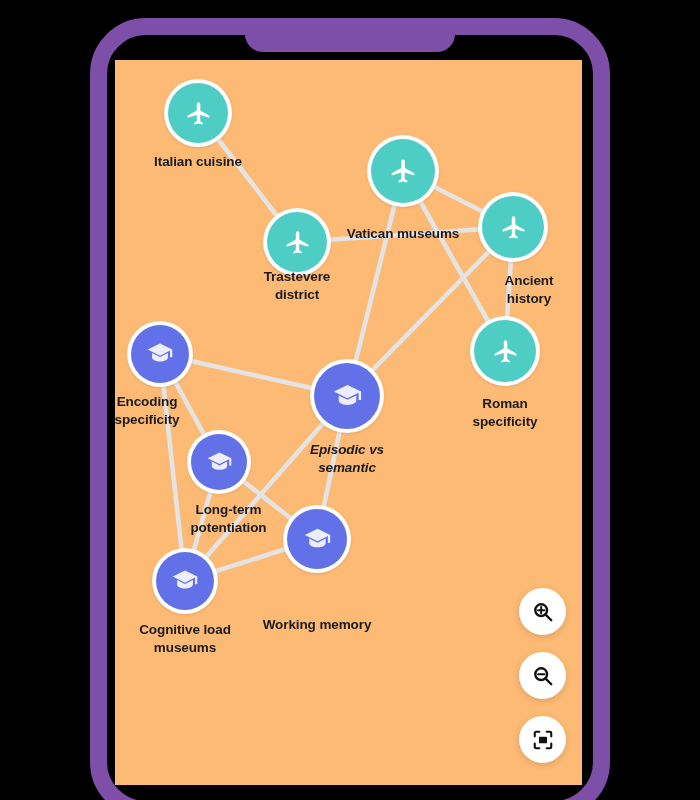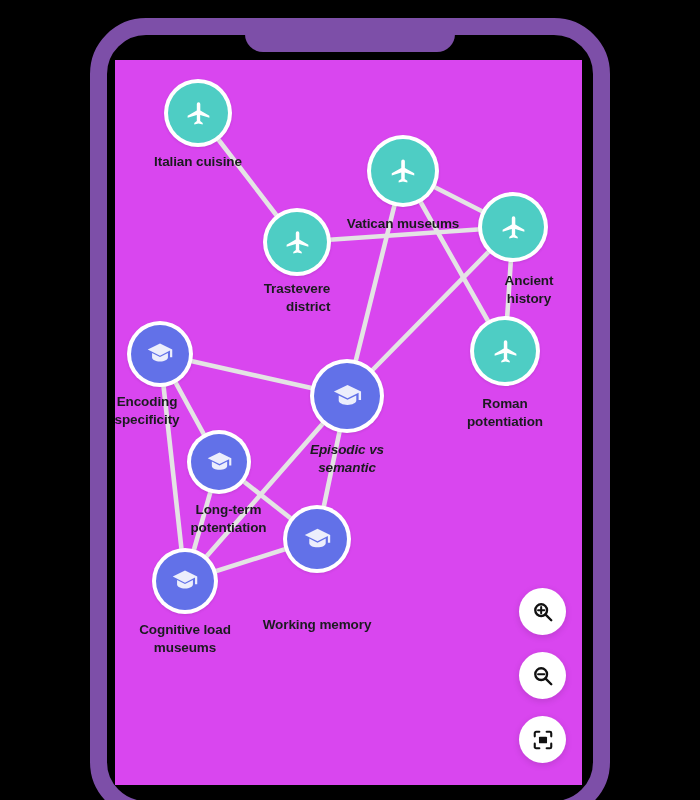--- a/index.html
+++ b/index.html
@@ -29,21 +29,21 @@
     border-bottom-left-radius:18px;
     border-bottom-right-radius:18px;
     z-index:3;
   }
 
   
   #phone-screen{
     position:absolute;
     left:115px; top:60px;
     width:467px; height:725px;
-    background:#d946ef;
+    background:#fdba74;
     overflow:hidden;
     z-index:2;
   }
 
   
   #graph-canvas{
     position:absolute;
     left:0; top:0;
     width:467px; height:725px;
   }
@@ -141,46 +141,46 @@
           </div>
         </div>
         <div class="node-label" style="left: 83px; top: 93px;">Italian cuisine</div>
         <div class="graph-node" style="left: 288px; top: 111px; width: 72px; height: 72px;">
           <div class="node-disc" style="width: 64px; height: 64px; background: rgb(78, 205, 196);">
             <svg class="node-icon" viewBox="0 0 24 24" width="30" height="30">
               <path fill="#ffffff" d="M21 15.5v-1.7l-7.5-4.3V4.2a1.45 1.45 0 0 0-2.9 0v5.3L3 13.8v1.7l7.6-2.3v5.1l-2.1 1.5v1.4l3.5-.9 3.5.9v-1.4l-2.1-1.5v-5.1z"></path>
             </svg>
           </div>
         </div>
-        <div class="node-label" style="left: 288px; top: 155px;">Vatican museums</div>
+        <div class="node-label" style="left: 288px; top: 165px;">Vatican museums</div>
         <div class="graph-node" style="left: 398px; top: 167px; width: 70px; height: 70px;">
           <div class="node-disc" style="width: 62px; height: 62px; background: rgb(78, 205, 196);">
             <svg class="node-icon" viewBox="0 0 24 24" width="29" height="29">
               <path fill="#ffffff" d="M21 15.5v-1.7l-7.5-4.3V4.2a1.45 1.45 0 0 0-2.9 0v5.3L3 13.8v1.7l7.6-2.3v5.1l-2.1 1.5v1.4l3.5-.9 3.5.9v-1.4l-2.1-1.5v-5.1z"></path>
             </svg>
           </div>
         </div>
         <div class="node-label" style="left: 414px; top: 212px;">Ancient history</div>
         <div class="graph-node" style="left: 182px; top: 182px; width: 68px; height: 68px;">
           <div class="node-disc" style="width: 60px; height: 60px; background: rgb(78, 205, 196);">
             <svg class="node-icon" viewBox="0 0 24 24" width="29" height="29">
               <path fill="#ffffff" d="M21 15.5v-1.7l-7.5-4.3V4.2a1.45 1.45 0 0 0-2.9 0v5.3L3 13.8v1.7l7.6-2.3v5.1l-2.1 1.5v1.4l3.5-.9 3.5.9v-1.4l-2.1-1.5v-5.1z"></path>
             </svg>
           </div>
         </div>
-        <div class="node-label" style="left: 182px; top: 220px; text-align: right;">Trastevere
+        <div class="node-label" style="left: 182px; top: 208px;">Trastevere
 district</div>
         <div class="graph-node" style="left: 390px; top: 291px; width: 70px; height: 70px;">
           <div class="node-disc" style="width: 62px; height: 62px; background: rgb(78, 205, 196);">
             <svg class="node-icon" viewBox="0 0 24 24" width="29" height="29">
               <path fill="#ffffff" d="M21 15.5v-1.7l-7.5-4.3V4.2a1.45 1.45 0 0 0-2.9 0v5.3L3 13.8v1.7l7.6-2.3v5.1l-2.1 1.5v1.4l3.5-.9 3.5.9v-1.4l-2.1-1.5v-5.1z"></path>
             </svg>
           </div>
         </div>
-        <div class="node-label" style="left: 390px; top: 335px;">Roman potentiation</div>
+        <div class="node-label" style="left: 390px; top: 335px;">Roman specificity</div>
         <div class="graph-node" style="left: 45px; top: 294px; width: 66px; height: 66px;">
           <div class="node-disc" style="width: 58px; height: 58px; background: rgb(98, 113, 232);">
             <svg class="node-icon" viewBox="0 0 24 24" width="28" height="28">
               <path fill="#eceefc" d="M12 3 1.5 8.2 12 13.4l8.6-4.3v5.6h1.9V8.2z"></path>
               <path fill="#eceefc" d="M5.2 11.2v3.9c0 1.9 3 3.4 6.8 3.4s6.8-1.5 6.8-3.4v-3.9L12 14.6z"></path>
             </svg>
           </div>
         </div>
         <div class="node-label" style="left: 32px; top: 333px;">Encoding
 specificity</div>

